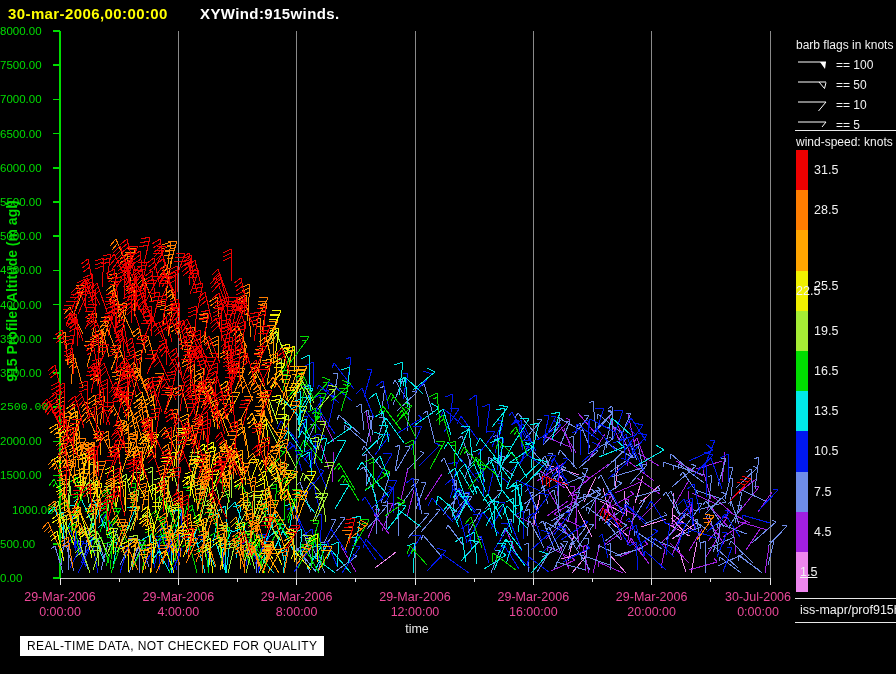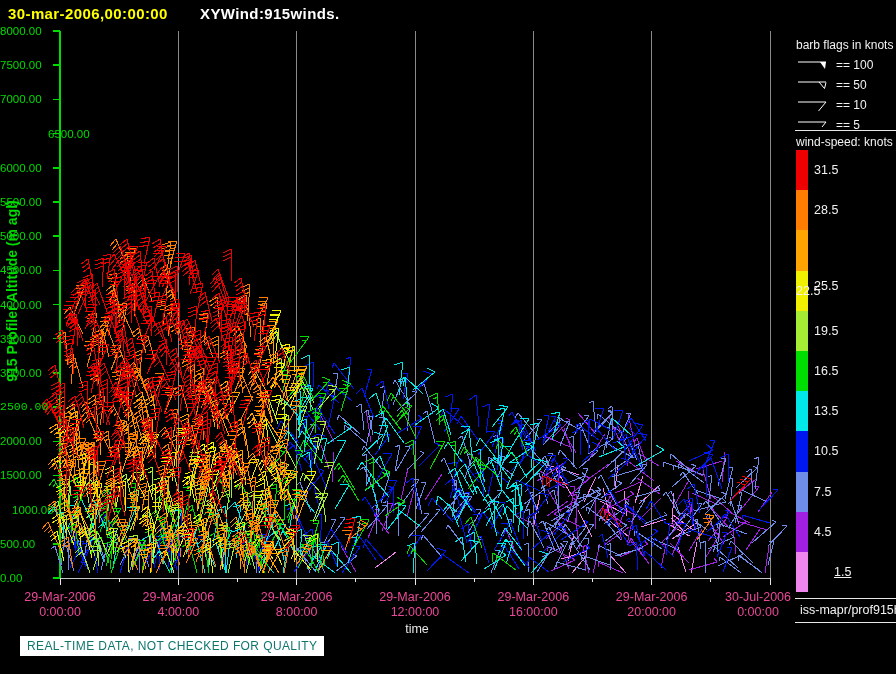--- a/index.html
+++ b/index.html
@@ -15,21 +15,21 @@
   .xtick{width:96px;text-align:center;color:#ec4899;font-size:12.5px;line-height:15px;white-space:nowrap}
   .xlab{color:#e8e8e8;font-size:12.5px;text-align:center;width:60px}
   .leg-title{color:#f2f2f2;font-size:12px;white-space:nowrap;overflow:hidden}
   .leg-row{display:flex;align-items:center;height:20px;color:#f2f2f2;font-size:12px;white-space:nowrap}
   .leg-row svg{margin-right:6px}
   .sep{height:1px;background:#e8e8e8}
   .cbar{display:flex;flex-direction:column}
   .cbar div{width:12px;flex:1 1 auto}
   .cbar-lab{color:#f2f2f2;font-size:12.5px;white-space:nowrap}
   .credit{color:#f2f2f2;font-size:12.5px;white-space:nowrap;overflow:hidden}
-  .wm{background:#ffffff;color:#0f766e;font-size:12px;letter-spacing:.4px;padding:3px 7px;white-space:nowrap}
+  .wm{background:#ffffff;color:#000000;font-size:12px;letter-spacing:.4px;padding:3px 7px;white-space:nowrap}
 </style>
 </head>
 <body>
 
 <div class="screen">
   <div class="abs t-date">30-mar-2006,00:00:00</div>
   <div class="abs t-title">XYWind:915winds.</div>
 
   <svg id="plot-svg" class="abs" style="left:0;top:0" width="896" height="674">
       <line x1="178.33333333333331" y1="31" x2="178.33333333333331" y2="578" stroke="#8a8a8a" stroke-width="1" shape-rendering="crispEdges"></line>
@@ -90,21 +90,21 @@
       <div class="abs ytick" style="left: 0px; top: 469.438px;">1500.00</div>
       <div class="abs ytick" style="left: 0px; top: 435.25px;">2000.00</div>
       <div class="abs ytick" style="left: 0px; top: 401.062px; font-family: Liberation Mono, monospace;">2500.00</div>
       <div class="abs ytick" style="left: 0px; top: 366.875px;">3000.00</div>
       <div class="abs ytick" style="left: 0px; top: 332.688px;">3500.00</div>
       <div class="abs ytick" style="left: 0px; top: 298.5px;">4000.00</div>
       <div class="abs ytick" style="left: 0px; top: 264.312px;">4500.00</div>
       <div class="abs ytick" style="left: 0px; top: 230.125px;">5000.00</div>
       <div class="abs ytick" style="left: 0px; top: 195.938px;">5500.00</div>
       <div class="abs ytick" style="left: 0px; top: 161.75px;">6000.00</div>
-      <div class="abs ytick" style="left: 0px; top: 127.562px; padding-left: 48px;">6500.00</div>
+      <div class="abs ytick" style="left: 0px; top: 127.562px;">6500.00</div>
       <div class="abs ytick" style="left: 0px; top: 93.375px;">7000.00</div>
       <div class="abs ytick" style="left: 0px; top: 59.1875px;">7500.00</div>
       <div class="abs ytick" style="left: 0px; top: 25px;">8000.00</div>
     </div>
   <div class="abs ylab">915 Profiler Altitude (m agl)</div>
 
   <div id="xticks">
       <div class="abs xtick" style="left: 12px; top: 590px;">
         <div>29-Mar-2006</div>
         <div>0:00:00</div>
@@ -188,21 +188,21 @@
       <div class="abs cbar-lab" style="left: 814px; top: 163.091px;">31.5</div>
       <div class="abs cbar-lab" style="left: 814px; top: 203.273px;">28.5</div>
       <div class="abs cbar-lab" style="left: 814px; top: 243.455px; margin-top: 36px;">25.5</div>
       <div class="abs cbar-lab" style="left: 784px; top: 283.636px; margin-left: 12px;">22.5</div>
       <div class="abs cbar-lab" style="left: 814px; top: 323.818px;">19.5</div>
       <div class="abs cbar-lab" style="left: 814px; top: 364px;">16.5</div>
       <div class="abs cbar-lab" style="left: 814px; top: 404.182px;">13.5</div>
       <div class="abs cbar-lab" style="left: 814px; top: 444.364px;">10.5</div>
       <div class="abs cbar-lab" style="left: 814px; top: 484.545px;">7.5</div>
       <div class="abs cbar-lab" style="left: 814px; top: 524.727px;">4.5</div>
-      <div class="abs cbar-lab" style="left: 834px; top: 564.909px; text-decoration: underline;">1.5</div>
+      <div class="abs cbar-lab" style="left: 800px; top: 564.909px; text-decoration: underline;">1.5</div>
     </div>
 
   <div class="abs sep" style="left:795px;top:598px;width:101px"></div>
   <div class="abs credit" style="left:800px;top:603px;width:96px">iss-mapr/prof915h</div>
   <div class="abs sep" style="left:795px;top:622px;width:101px"></div>
 
   <div class="abs wm" style="left:20px;top:636px">REAL-TIME DATA, NOT CHECKED FOR QUALITY</div>
 </div>
 
 </body></html>

